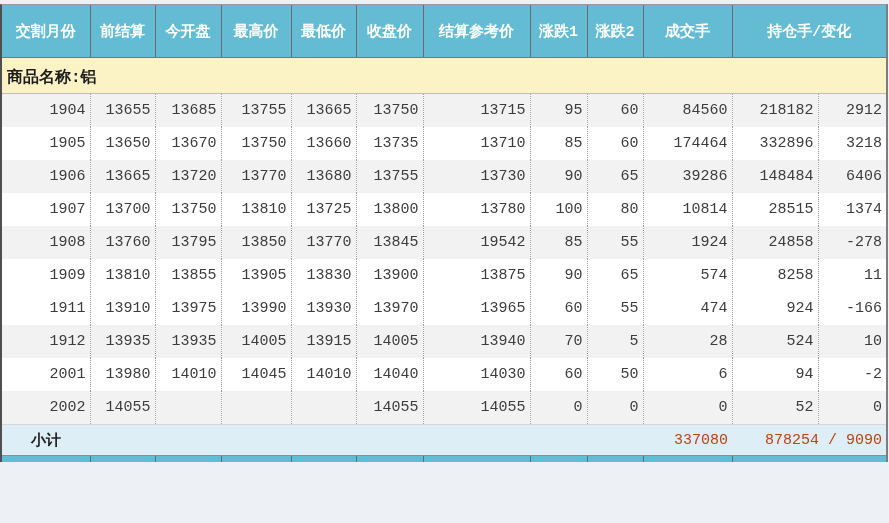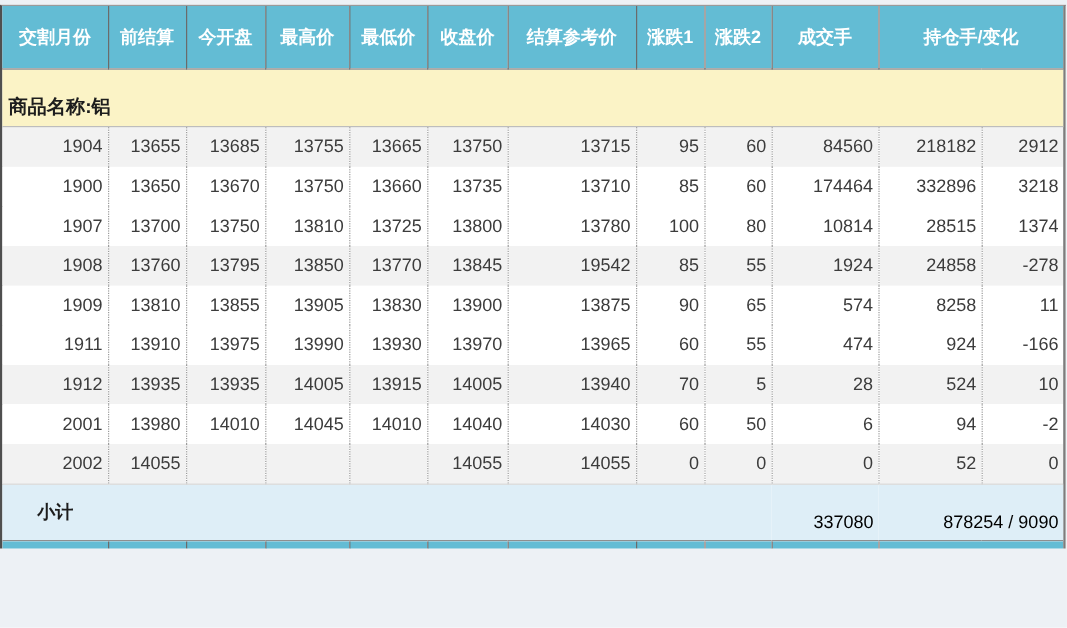--- a/index.html
+++ b/index.html
@@ -1,38 +1,38 @@
 <!DOCTYPE html>
 <html><head>
 <meta charset="utf-8">
 <style>
   html,body{margin:0;padding:0;}
   body{background:#edf1f5;font-family:"Liberation Sans","DejaVu Sans",sans-serif;}
   .screen{position:relative;width:889px;height:523px;overflow:hidden;background:#edf1f5;}
   .frame{position:absolute;left:0;top:4px;width:884px;
          border-top:1px solid #9a9a9a;border-bottom:none;
-         border-left:2px solid #4f4f4f;border-right:2px solid #7d7d7d;background:#fff;}
+         border-left:2px solid #4f4f4f;border-right:2px solid #7d7d7d;background:#fff;font-family:Liberation Mono, monospace;}
   table.grid{border-collapse:collapse;table-layout:fixed;width:884px;}
   
   thead th{background:#63BCD4;color:#ffffff;font-weight:bold;font-size:15px;height:52px;
            text-align:center;border-right:1px solid #6b6b6b;border-bottom:1px solid #777777;
            padding:0;overflow:hidden;white-space:nowrap;}
   thead th:last-child{border-right:none;}
   
   tr.group td{background:#FBF3C6;color:#1d1d1d;font-weight:bold;font-size:16px;text-align:left;
-              padding:16px 0 0 5px;height:31px;border-bottom:1px solid #bdbdbd;}
+              padding:4px 0 0 5px;height:31px;border-bottom:1px solid #bdbdbd;}
   
   tbody.data td{font-size:15px;color:#3c3c3c;text-align:right;padding:0 4px 0 0;height:33px;
                 border-right:1px dotted #9b9b9b;background:#ffffff;overflow:hidden;white-space:nowrap;}
   tbody.data td:last-child{border-right:none;}
   tbody.data tr.stripe td{background:#F2F2F2;}
   td.c-month{text-align:center;padding:0;}
   
-  tr.subtotal td{background:#DEEEF7;font-size:15px;color:#000000;text-align:right;height:30px;
-                 padding:16px 4px 0 0;border-top:1px solid #d6d6d6;border-bottom:1px solid #8e8e8e;
+  tr.subtotal td{background:#DEEEF7;font-size:15px;color:#c2410c;text-align:right;height:30px;
+                 padding:0 4px 0 0;border-top:1px solid #d6d6d6;border-bottom:1px solid #8e8e8e;
                  white-space:nowrap;}
   tr.subtotal td.c-month{font-weight:bold;color:#1d1d1d;text-align:center;padding:0;margin-top:11px;}
   
   .next-header-strip{height:6px;overflow:hidden;}
   .next-header-strip th{height:40px;}
 </style>
 </head>
 <body>
 
 <div class="screen">
@@ -82,32 +82,46 @@
             <td>13665</td>
             <td>13750</td>
             <td>13715</td>
             <td>95</td>
             <td>60</td>
             <td>84560</td>
             <td>218182</td>
             <td>2912</td>
           </tr>
           <tr>
-            <td class="c-month">1900</td>
+            <td class="c-month">1905</td>
             <td>13650</td>
             <td>13670</td>
             <td>13750</td>
             <td>13660</td>
             <td>13735</td>
             <td>13710</td>
             <td>85</td>
             <td>60</td>
             <td>174464</td>
             <td>332896</td>
             <td>3218</td>
+          </tr>
+          <tr class="stripe">
+            <td class="c-month">1906</td>
+            <td>13665</td>
+            <td>13720</td>
+            <td>13770</td>
+            <td>13680</td>
+            <td>13755</td>
+            <td>13730</td>
+            <td>90</td>
+            <td>65</td>
+            <td>39286</td>
+            <td>148484</td>
+            <td>6406</td>
           </tr>
           <tr>
             <td class="c-month">1907</td>
             <td>13700</td>
             <td>13750</td>
             <td>13810</td>
             <td>13725</td>
             <td>13800</td>
             <td>13780</td>
             <td>100</td>

